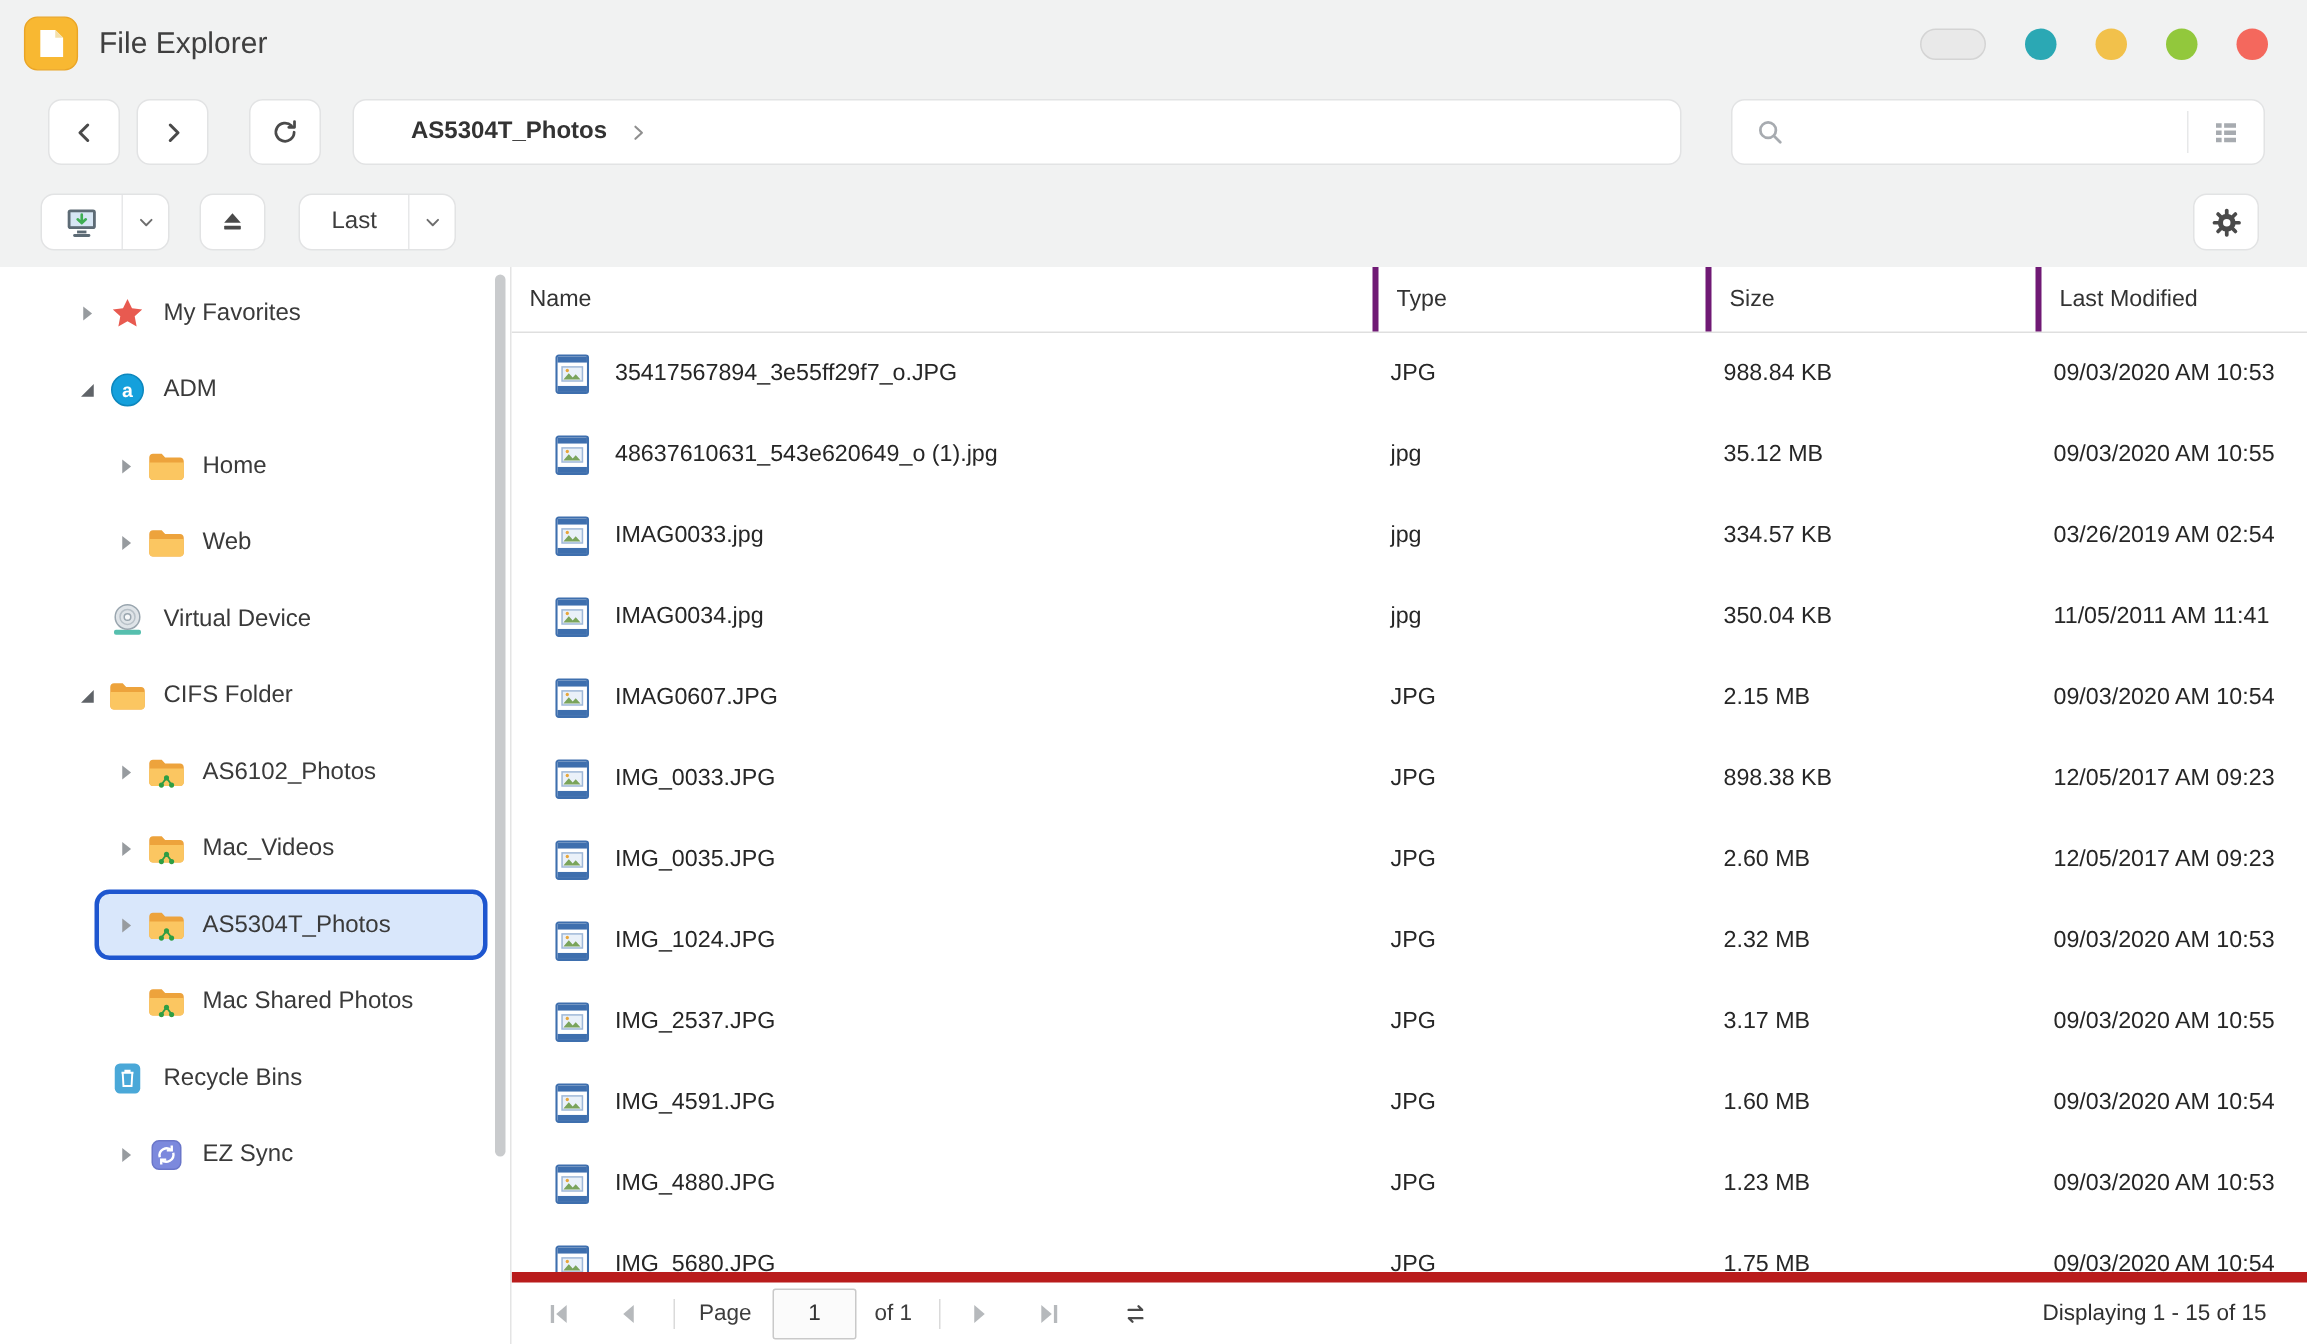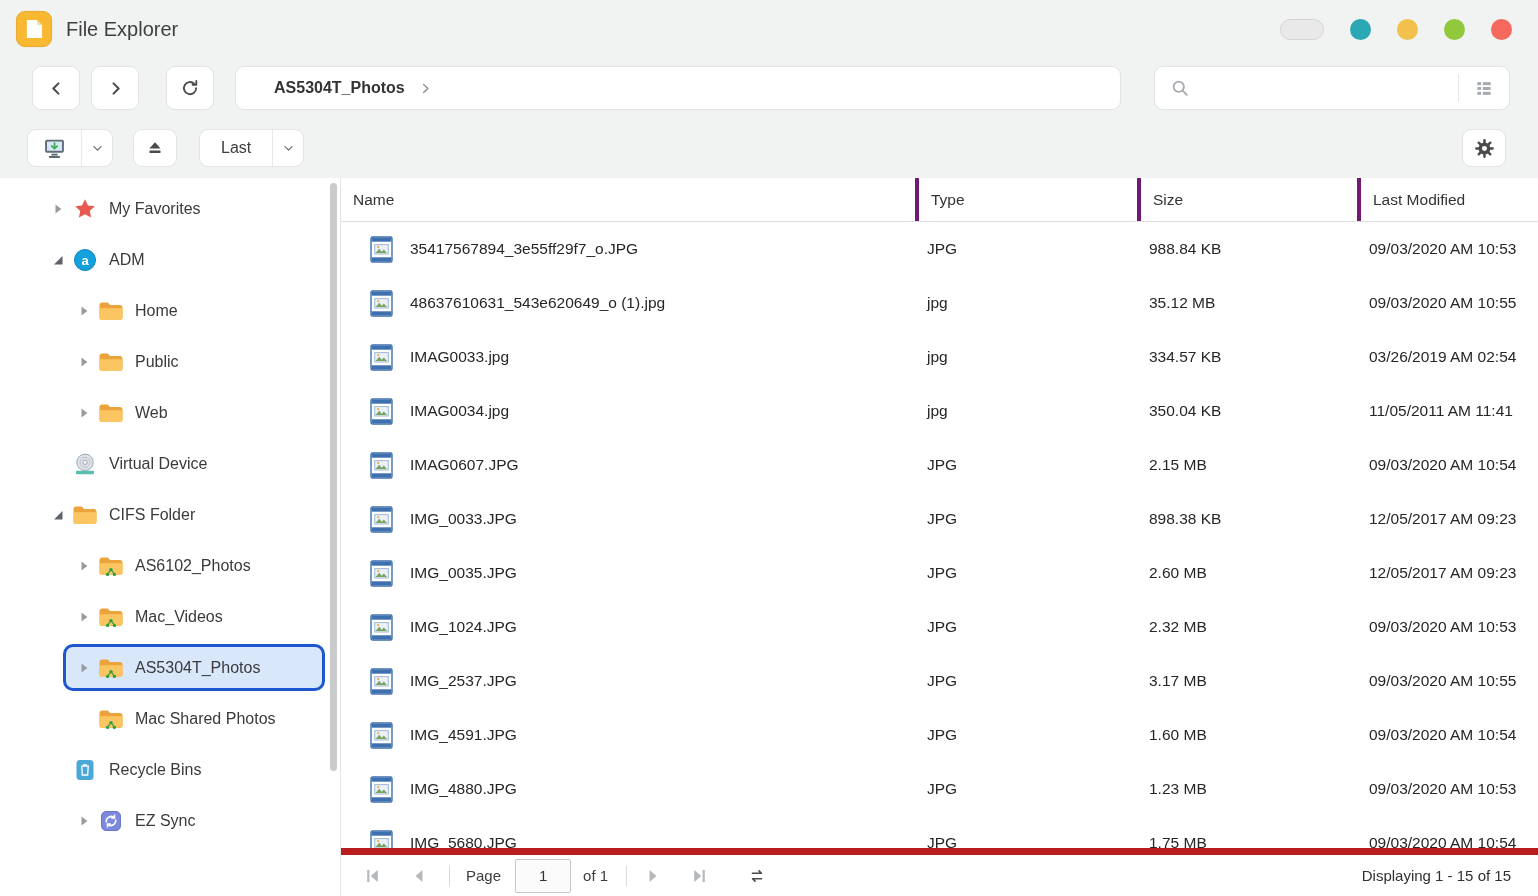--- a/index.html
+++ b/index.html
@@ -252,34 +252,20 @@
               <path d="M5.5 3.4l5.9 4.6-5.9 4.6z" fill="#979b9f"></path>
             </svg>
           </span>
     <span class="tree-icon">
             <svg viewBox="0 0 26 22">
               <path d="M1.5 5c0-1.4 1.1-2.5 2.5-2.5h5.8l2.3 2.5H22c1.4 0 2.5 1.1 2.5 2.5v10c0 1.4-1.1 2.5-2.5 2.5H4c-1.4 0-2.5-1.1-2.5-2.5z" fill="#eda33c"></path>
               <path d="M1.5 8.3h23v9.2c0 1.4-1.1 2.5-2.5 2.5H4c-1.4 0-2.5-1.1-2.5-2.5z" fill="#fbc661"></path>
             </svg>
           </span>
     <span class="tree-label">Home</span>
-  </div>
-        <div class="tree-item lvl1">
-    <span class="tree-arrow">
-            <svg viewBox="0 0 16 16">
-              <path d="M5.5 3.4l5.9 4.6-5.9 4.6z" fill="#979b9f"></path>
-            </svg>
-          </span>
-    <span class="tree-icon">
-            <svg viewBox="0 0 26 22">
-              <path d="M1.5 5c0-1.4 1.1-2.5 2.5-2.5h5.8l2.3 2.5H22c1.4 0 2.5 1.1 2.5 2.5v10c0 1.4-1.1 2.5-2.5 2.5H4c-1.4 0-2.5-1.1-2.5-2.5z" fill="#eda33c"></path>
-              <path d="M1.5 8.3h23v9.2c0 1.4-1.1 2.5-2.5 2.5H4c-1.4 0-2.5-1.1-2.5-2.5z" fill="#fbc661"></path>
-            </svg>
-          </span>
-    <span class="tree-label">Public</span>
   </div>
         <div class="tree-item lvl1">
     <span class="tree-arrow">
             <svg viewBox="0 0 16 16">
               <path d="M5.5 3.4l5.9 4.6-5.9 4.6z" fill="#979b9f"></path>
             </svg>
           </span>
     <span class="tree-icon">
             <svg viewBox="0 0 26 22">
               <path d="M1.5 5c0-1.4 1.1-2.5 2.5-2.5h5.8l2.3 2.5H22c1.4 0 2.5 1.1 2.5 2.5v10c0 1.4-1.1 2.5-2.5 2.5H4c-1.4 0-2.5-1.1-2.5-2.5z" fill="#eda33c"></path>

